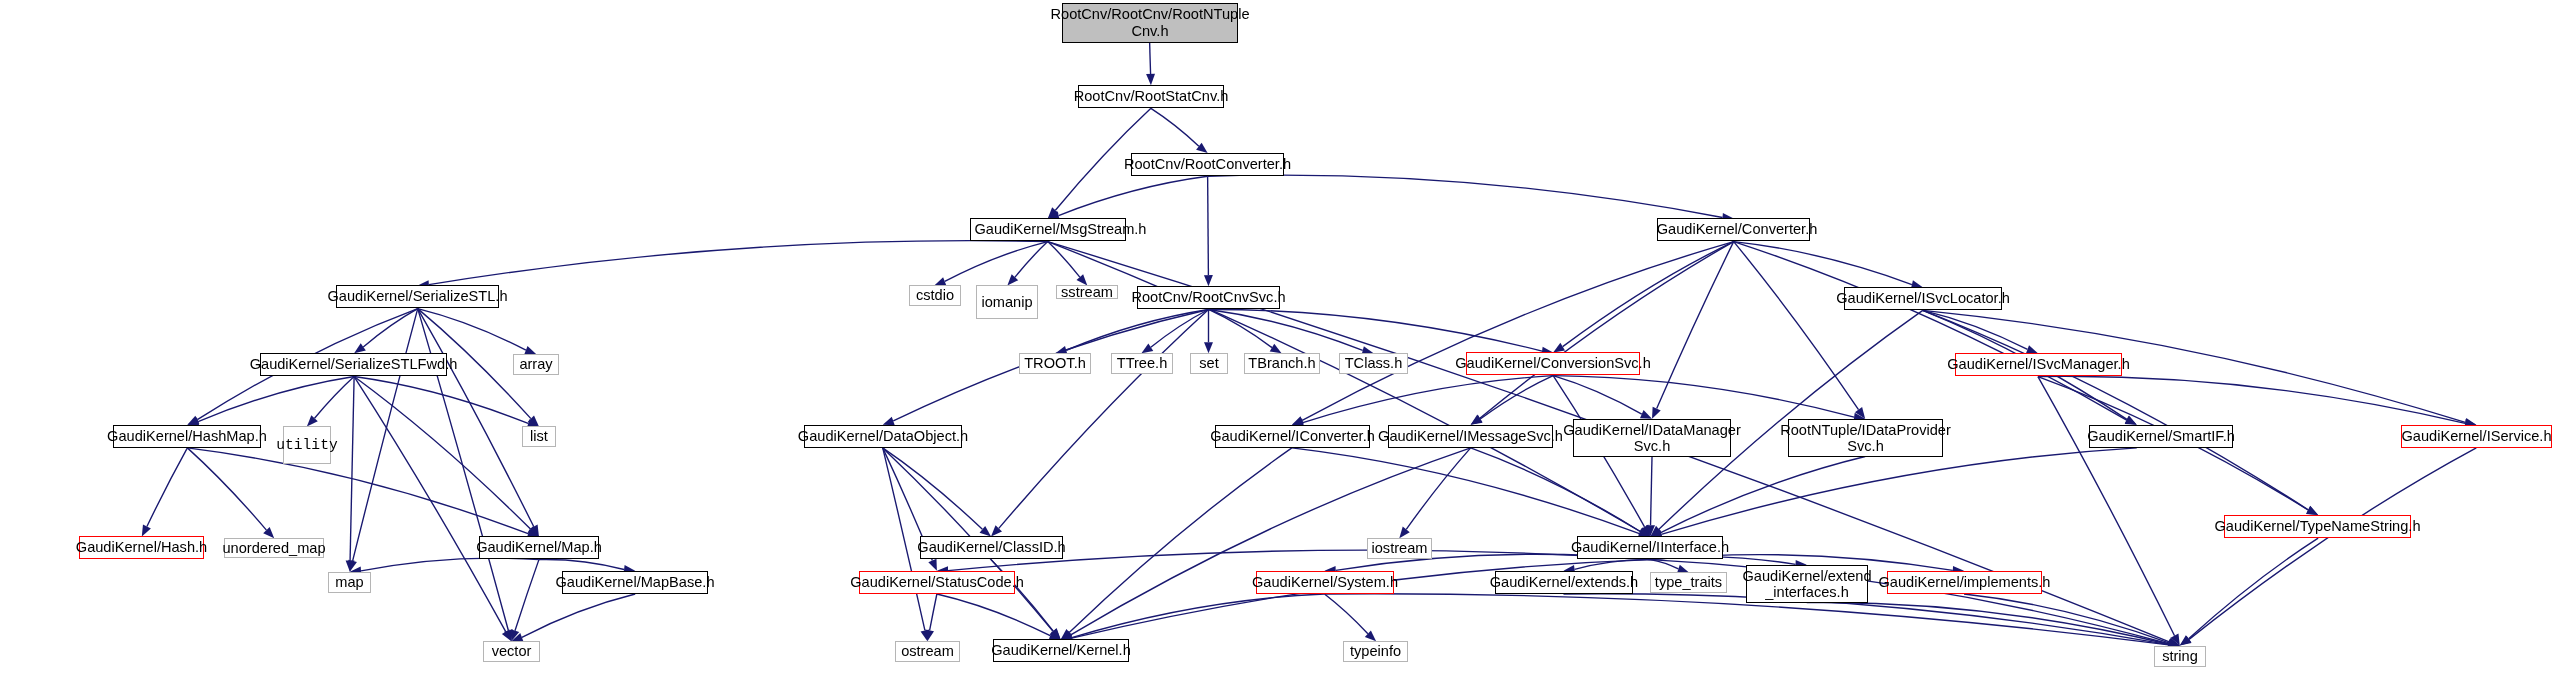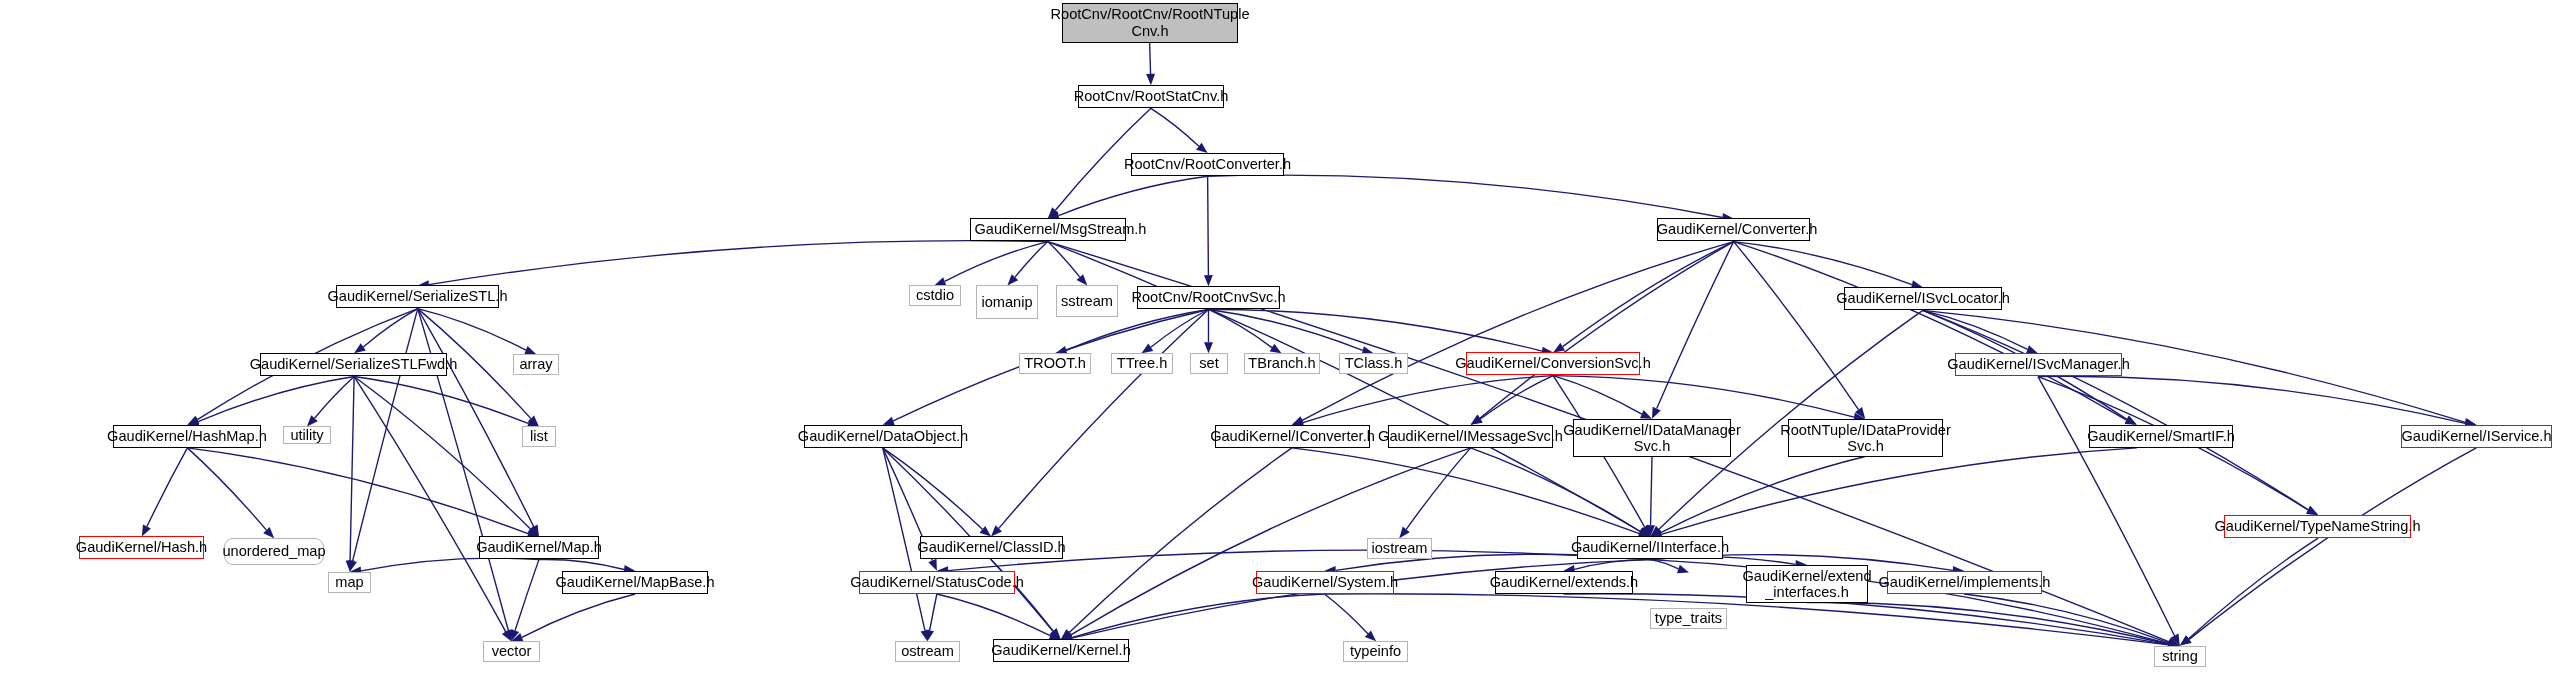--- a/index.html
+++ b/index.html
@@ -210,55 +210,55 @@
 Cnv.h</div>
       <div class="node n-black" style="left: 1078px; top: 85px; width: 146px; height: 23px;">RootCnv/RootStatCnv.h</div>
       <div class="node n-black" style="left: 1131px; top: 153px; width: 153px; height: 23px;">RootCnv/RootConverter.h</div>
       <div class="node n-black" style="left: 970px; top: 218px; width: 156px; height: 23px; padding-left: 25px;">GaudiKernel/MsgStream.h</div>
       <div class="node n-black" style="left: 1657px; top: 218px; width: 153px; height: 23px; padding-left: 7px;">GaudiKernel/Converter.h</div>
       <div class="node n-black" style="left: 336px; top: 285px; width: 163px; height: 23px;">GaudiKernel/SerializeSTL.h</div>
       <div class="node n-black" style="left: 1137px; top: 286px; width: 143px; height: 23px;">RootCnv/RootCnvSvc.h</div>
       <div class="node n-black" style="left: 1844px; top: 287px; width: 158px; height: 23px;">GaudiKernel/ISvcLocator.h</div>
       <div class="node n-grey" style="left: 909px; top: 285px; width: 52px; height: 20.6px;">cstdio</div>
       <div class="node n-grey" style="left: 976px; top: 285px; width: 62px; height: 34px;">iomanip</div>
-      <div class="node n-grey" style="left: 1056px; top: 285px; width: 62px; height: 32px;">sstream</div>
+      <div class="node n-grey" style="left: 1056px; top: 285px; width: 62px; height: 14px;">sstream</div>
       <div class="node n-black" style="left: 260px; top: 353px; width: 187px; height: 23px;">GaudiKernel/SerializeSTLFwd.h</div>
       <div class="node n-grey" style="left: 513px; top: 354px; width: 46px; height: 20.6px;">array</div>
       <div class="node n-grey" style="left: 1019px; top: 353px; width: 72px; height: 20.6px;">TROOT.h</div>
       <div class="node n-grey" style="left: 1111px; top: 353px; width: 62px; height: 20.6px;">TTree.h</div>
       <div class="node n-grey" style="left: 1190px; top: 353px; width: 38px; height: 20.6px;">set</div>
       <div class="node n-grey" style="left: 1244px; top: 353px; width: 76px; height: 20.6px;">TBranch.h</div>
       <div class="node n-grey" style="left: 1339px; top: 353px; width: 69px; height: 20.6px;">TClass.h</div>
       <div class="node n-red" style="left: 1466px; top: 352px; width: 174px; height: 23px;">GaudiKernel/ConversionSvc.h</div>
       <div class="node n-red" style="left: 1955px; top: 353px; width: 167px; height: 23px;">GaudiKernel/ISvcManager.h</div>
       <div class="node n-black" style="left: 113px; top: 425px; width: 148px; height: 23px;">GaudiKernel/HashMap.h</div>
-      <div class="node n-grey" style="left: 283px; top: 426px; width: 48px; height: 18px;">utility</div>
+      <div class="node n-grey" style="left: 283px; top: 426px; width: 48px; height: 38px; font-family: Liberation Mono, monospace;">utility</div>
       <div class="node n-grey" style="left: 522px; top: 426px; width: 34px; height: 20.6px;">list</div>
       <div class="node n-black" style="left: 804px; top: 425px; width: 158px; height: 23px;">GaudiKernel/DataObject.h</div>
       <div class="node n-black" style="left: 1215px; top: 425px; width: 155px; height: 23px;">GaudiKernel/IConverter.h</div>
       <div class="node n-black" style="left: 1388px; top: 425px; width: 165px; height: 23px;">GaudiKernel/IMessageSvc.h</div>
       <div class="node n-black" style="left: 1573px; top: 419px; width: 158px; height: 38px;">GaudiKernel/IDataManager
 Svc.h</div>
       <div class="node n-black" style="left: 1788px; top: 419px; width: 155px; height: 38px;">RootNTuple/IDataProvider
 Svc.h</div>
       <div class="node n-black" style="left: 2065px; top: 425px; width: 144px; height: 23px; margin-left: 24px;">GaudiKernel/SmartIF.h</div>
       <div class="node n-red" style="left: 2401px; top: 425px; width: 151px; height: 23px;">GaudiKernel/IService.h</div>
       <div class="node n-red" style="left: 79px; top: 536px; width: 125px; height: 23px;">GaudiKernel/Hash.h</div>
-      <div class="node n-grey" style="left: 224px; top: 538px; width: 100px; height: 27px; border-radius: 9px;">unordered_map</div>
+      <div class="node n-grey" style="left: 224px; top: 538px; width: 100px; height: 20px;">unordered_map</div>
       <div class="node n-black" style="left: 479px; top: 536px; width: 120px; height: 23px;">GaudiKernel/Map.h</div>
       <div class="node n-black" style="left: 920px; top: 536px; width: 143px; height: 23px;">GaudiKernel/ClassID.h</div>
       <div class="node n-grey" style="left: 1367px; top: 538px; width: 65px; height: 20.6px;">iostream</div>
       <div class="node n-black" style="left: 1577px; top: 536px; width: 146px; height: 23px;">GaudiKernel/IInterface.h</div>
       <div class="node n-red" style="left: 2224px; top: 515px; width: 187px; height: 23px;">GaudiKernel/TypeNameString.h</div>
       <div class="node n-grey" style="left: 328px; top: 572px; width: 43px; height: 20.6px;">map</div>
       <div class="node n-black" style="left: 562px; top: 571px; width: 146px; height: 23px;">GaudiKernel/MapBase.h</div>
       <div class="node n-red" style="left: 859px; top: 571px; width: 156px; height: 23px;">GaudiKernel/StatusCode.h</div>
       <div class="node n-red" style="left: 1256px; top: 571px; width: 138px; height: 23px;">GaudiKernel/System.h</div>
       <div class="node n-black" style="left: 1495px; top: 571px; width: 138px; height: 23px;">GaudiKernel/extends.h</div>
-      <div class="node n-grey" style="left: 1650px; top: 572px; width: 77px; height: 20.6px; margin-top: 36px;">type_traits</div>
+      <div class="node n-grey" style="left: 1650px; top: 572px; width: 77px; height: 20.6px;">type_traits</div>
       <div class="node n-black" style="left: 1746px; top: 565px; width: 122px; height: 38px;">GaudiKernel/extend
 _interfaces.h</div>
       <div class="node n-red" style="left: 1887px; top: 571px; width: 155px; height: 23px;">GaudiKernel/implements.h</div>
       <div class="node n-grey" style="left: 483px; top: 641px; width: 57px; height: 20.6px;">vector</div>
       <div class="node n-grey" style="left: 895px; top: 641px; width: 65px; height: 20.6px;">ostream</div>
       <div class="node n-black" style="left: 993px; top: 639px; width: 136px; height: 23px;">GaudiKernel/Kernel.h</div>
       <div class="node n-grey" style="left: 1343px; top: 641px; width: 65px; height: 20.6px;">typeinfo</div>
       <div class="node n-grey" style="left: 2154px; top: 646px; width: 52px; height: 20.6px;">string</div>
     </div>
 </div>

